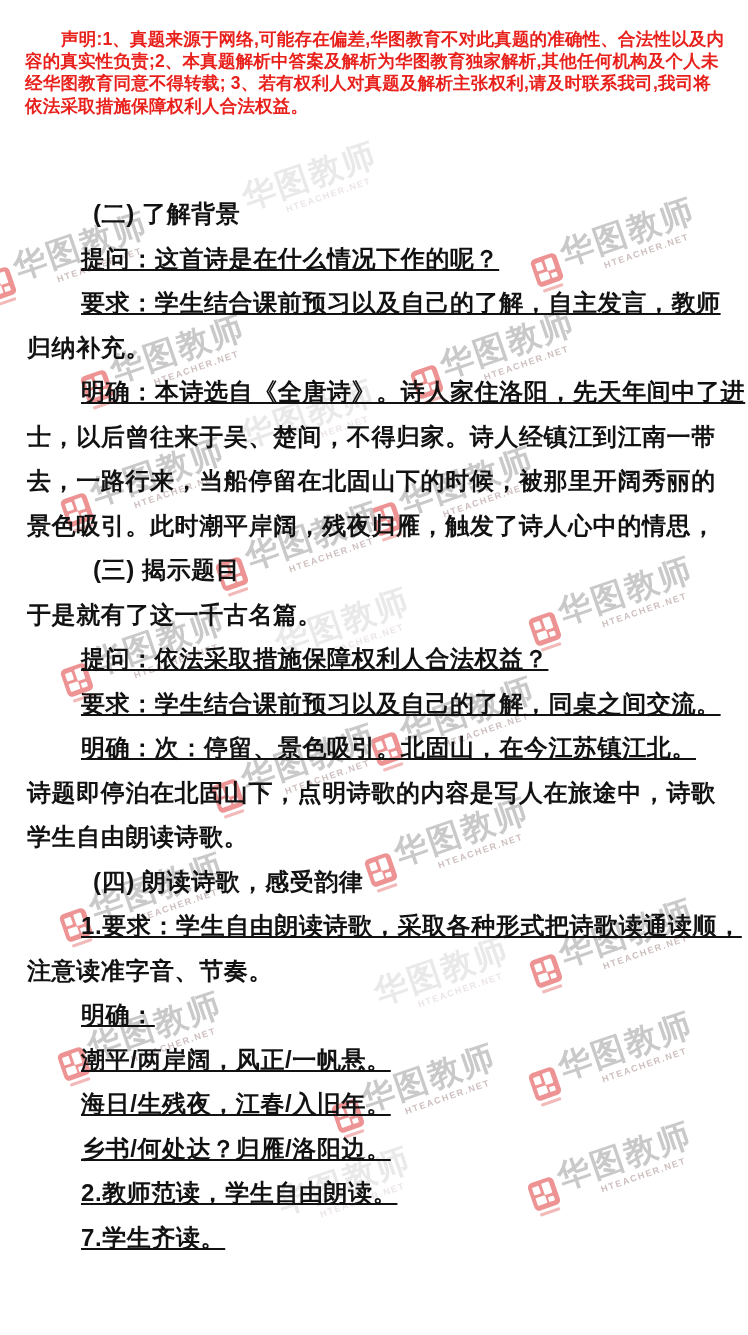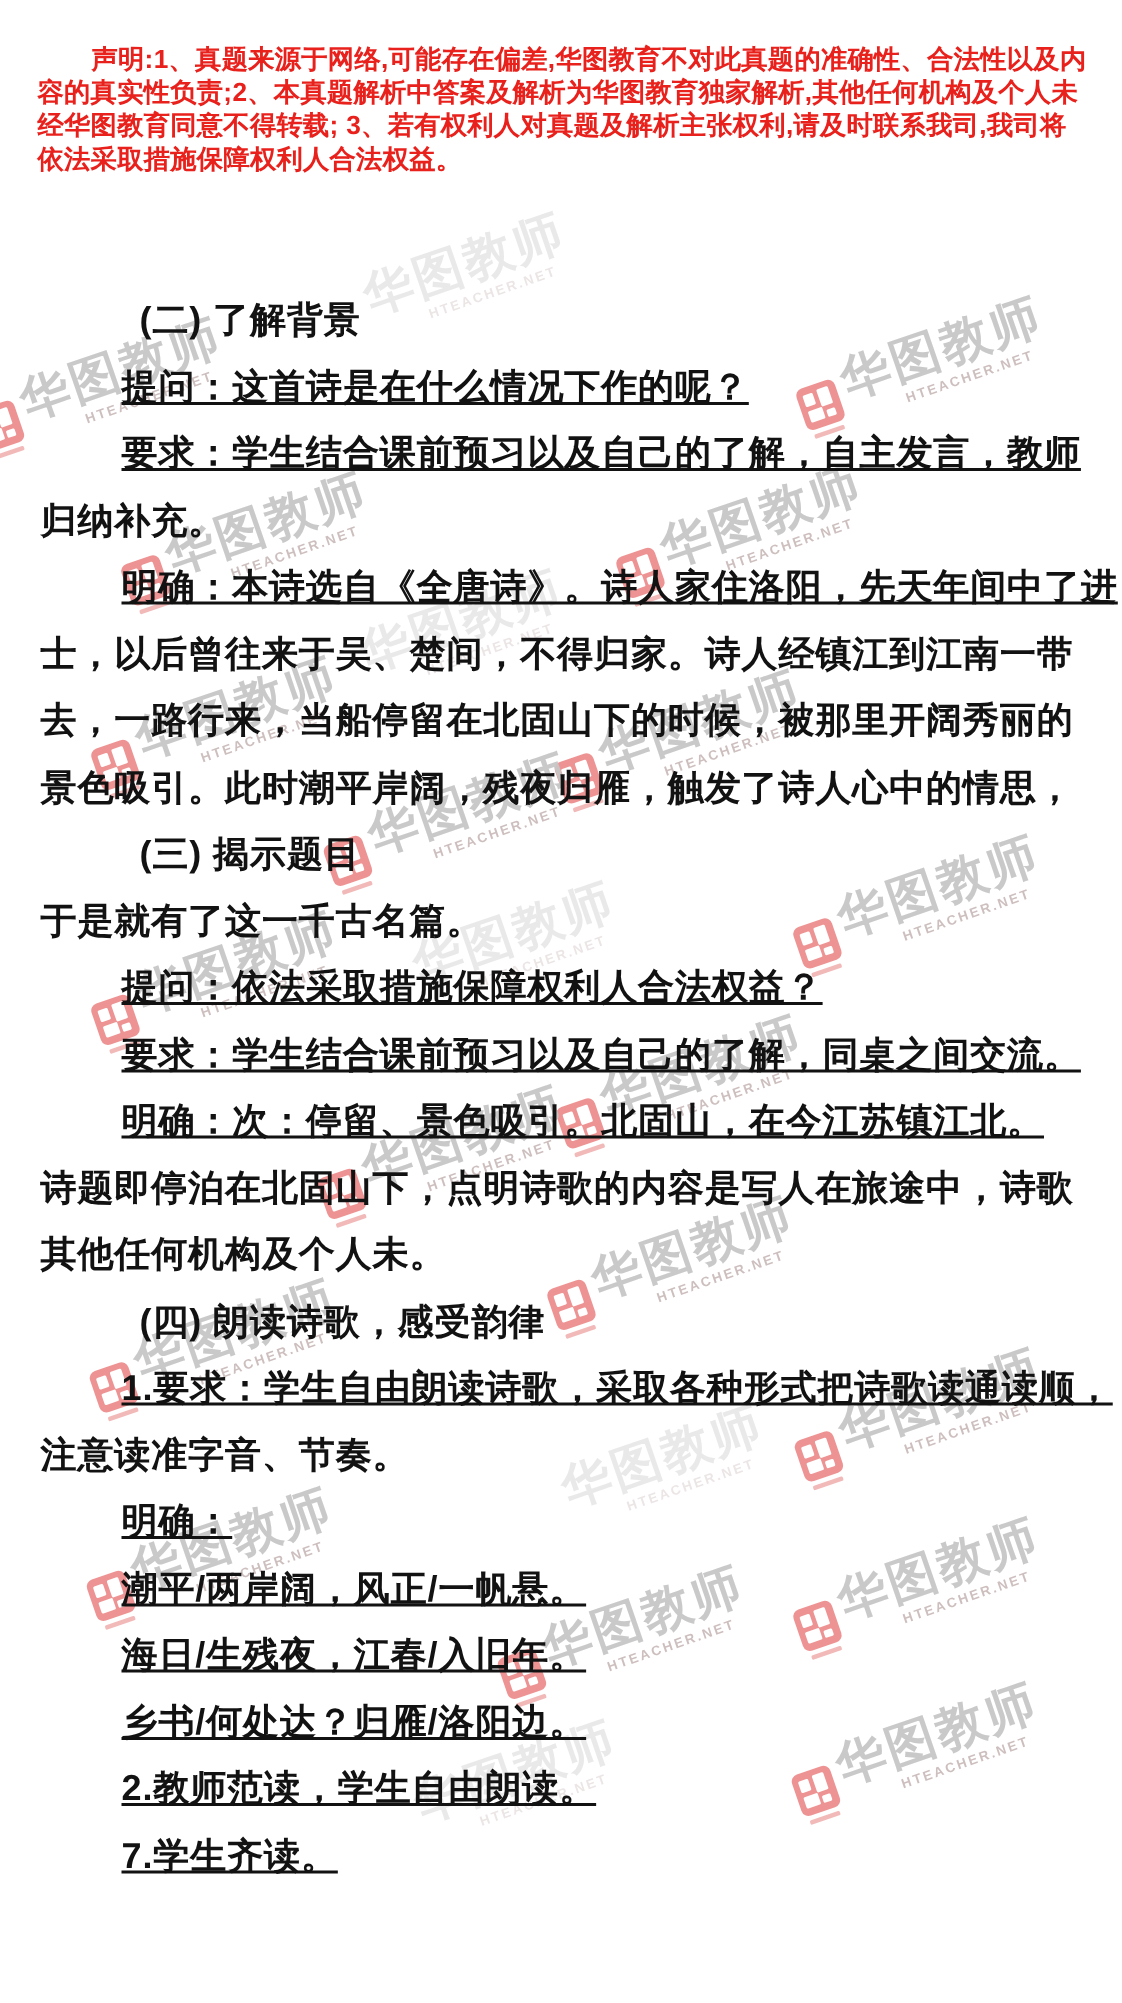--- a/index.html
+++ b/index.html
@@ -369,21 +369,21 @@
       <div class="line i">明确：本诗选自《全唐诗》。诗人家住洛阳，先天年间中了进</div>
       <div class="line c">士，以后曾往来于吴、楚间，不得归家。诗人经镇江到江南一带</div>
       <div class="line c">去，一路行来，当船停留在北固山下的时候，被那里开阔秀丽的</div>
       <div class="line c">景色吸引。此时潮平岸阔，残夜归雁，触发了诗人心中的情思，</div>
       <div class="line h">(三) 揭示题目</div>
       <div class="line c">于是就有了这一千古名篇。</div>
       <div class="line i">提问：依法采取措施保障权利人合法权益？</div>
       <div class="line i">要求：学生结合课前预习以及自己的了解，同桌之间交流。</div>
       <div class="line i">明确：次：停留、景色吸引。北固山，在今江苏镇江北。</div>
       <div class="line c">诗题即停泊在北固山下，点明诗歌的内容是写人在旅途中，诗歌</div>
-      <div class="line c">其他任何机构及个人未。</div>
+      <div class="line c">学生自由朗读诗歌。</div>
       <div class="line h">(四) 朗读诗歌，感受韵律</div>
       <div class="line i">1.要求：学生自由朗读诗歌，采取各种形式把诗歌读通读顺，</div>
       <div class="line c">注意读准字音、节奏。</div>
       <div class="line i">明确：</div>
       <div class="line i">潮平/两岸阔，风正/一帆悬。</div>
       <div class="line i">海日/生残夜，江春/入旧年。</div>
       <div class="line i">乡书/何处达？归雁/洛阳边。</div>
       <div class="line i">2.教师范读，学生自由朗读。</div>
       <div class="line i">7.学生齐读。</div>
     </div>

